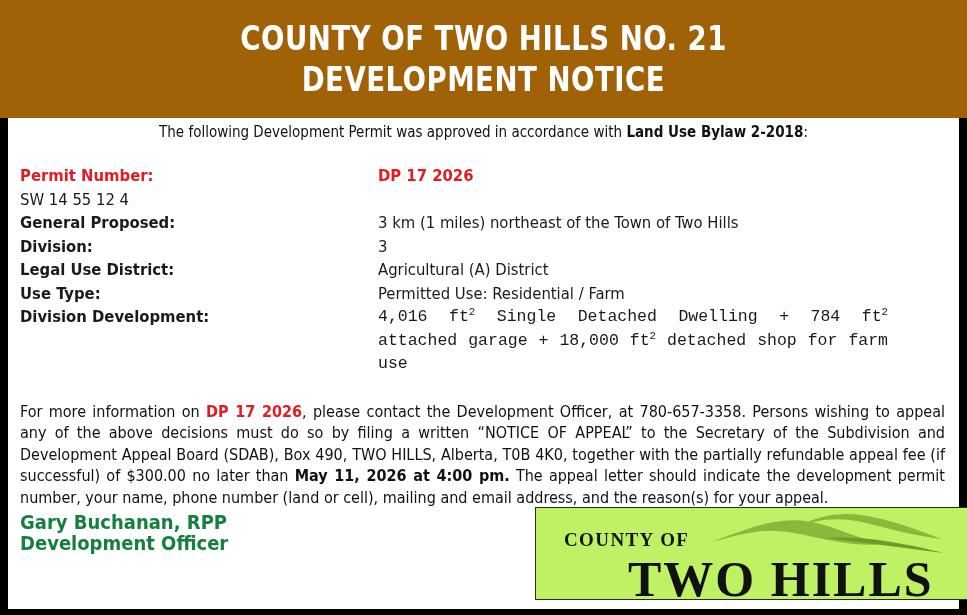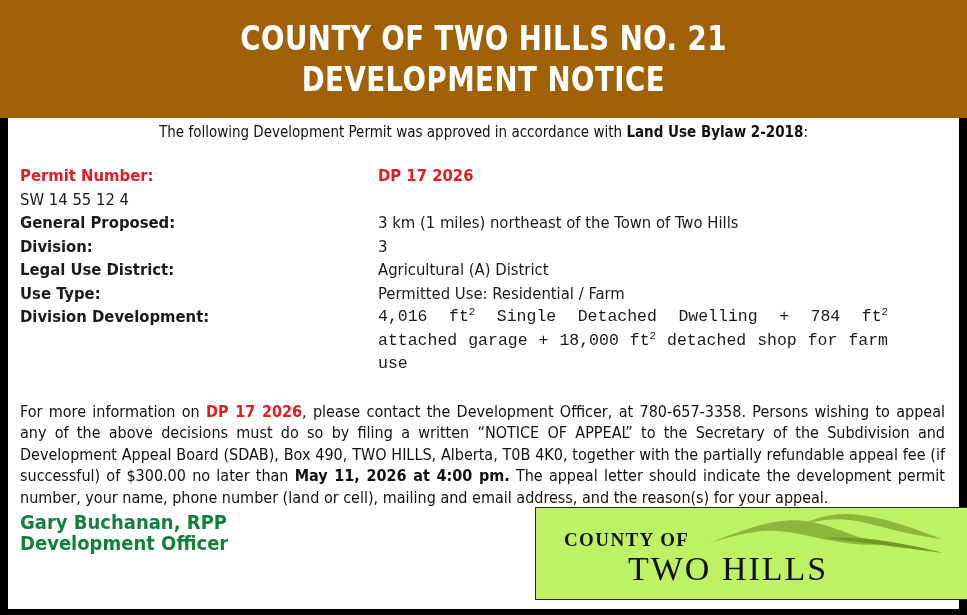--- a/index.html
+++ b/index.html
@@ -155,22 +155,22 @@
     font-size: 19px;
     letter-spacing: 1.4px;
     color: #151515;
     white-space: nowrap;
   }
   .logo-two-hills {
     position: absolute;
     left: 92px;
     top: 42px;
     font-family: "Liberation Serif", "DejaVu Serif", serif;
-    font-weight: normal;
-    font-size: 34px;
+    font-weight: bold;
+    font-size: 50px;
     letter-spacing: 2px;
     color: #111111;
     white-space: nowrap;
   }
   .logo-hills-svg {
     position: absolute;
     left: 168px;
     top: 4px;
     width: 240px;
     height: 44px;

